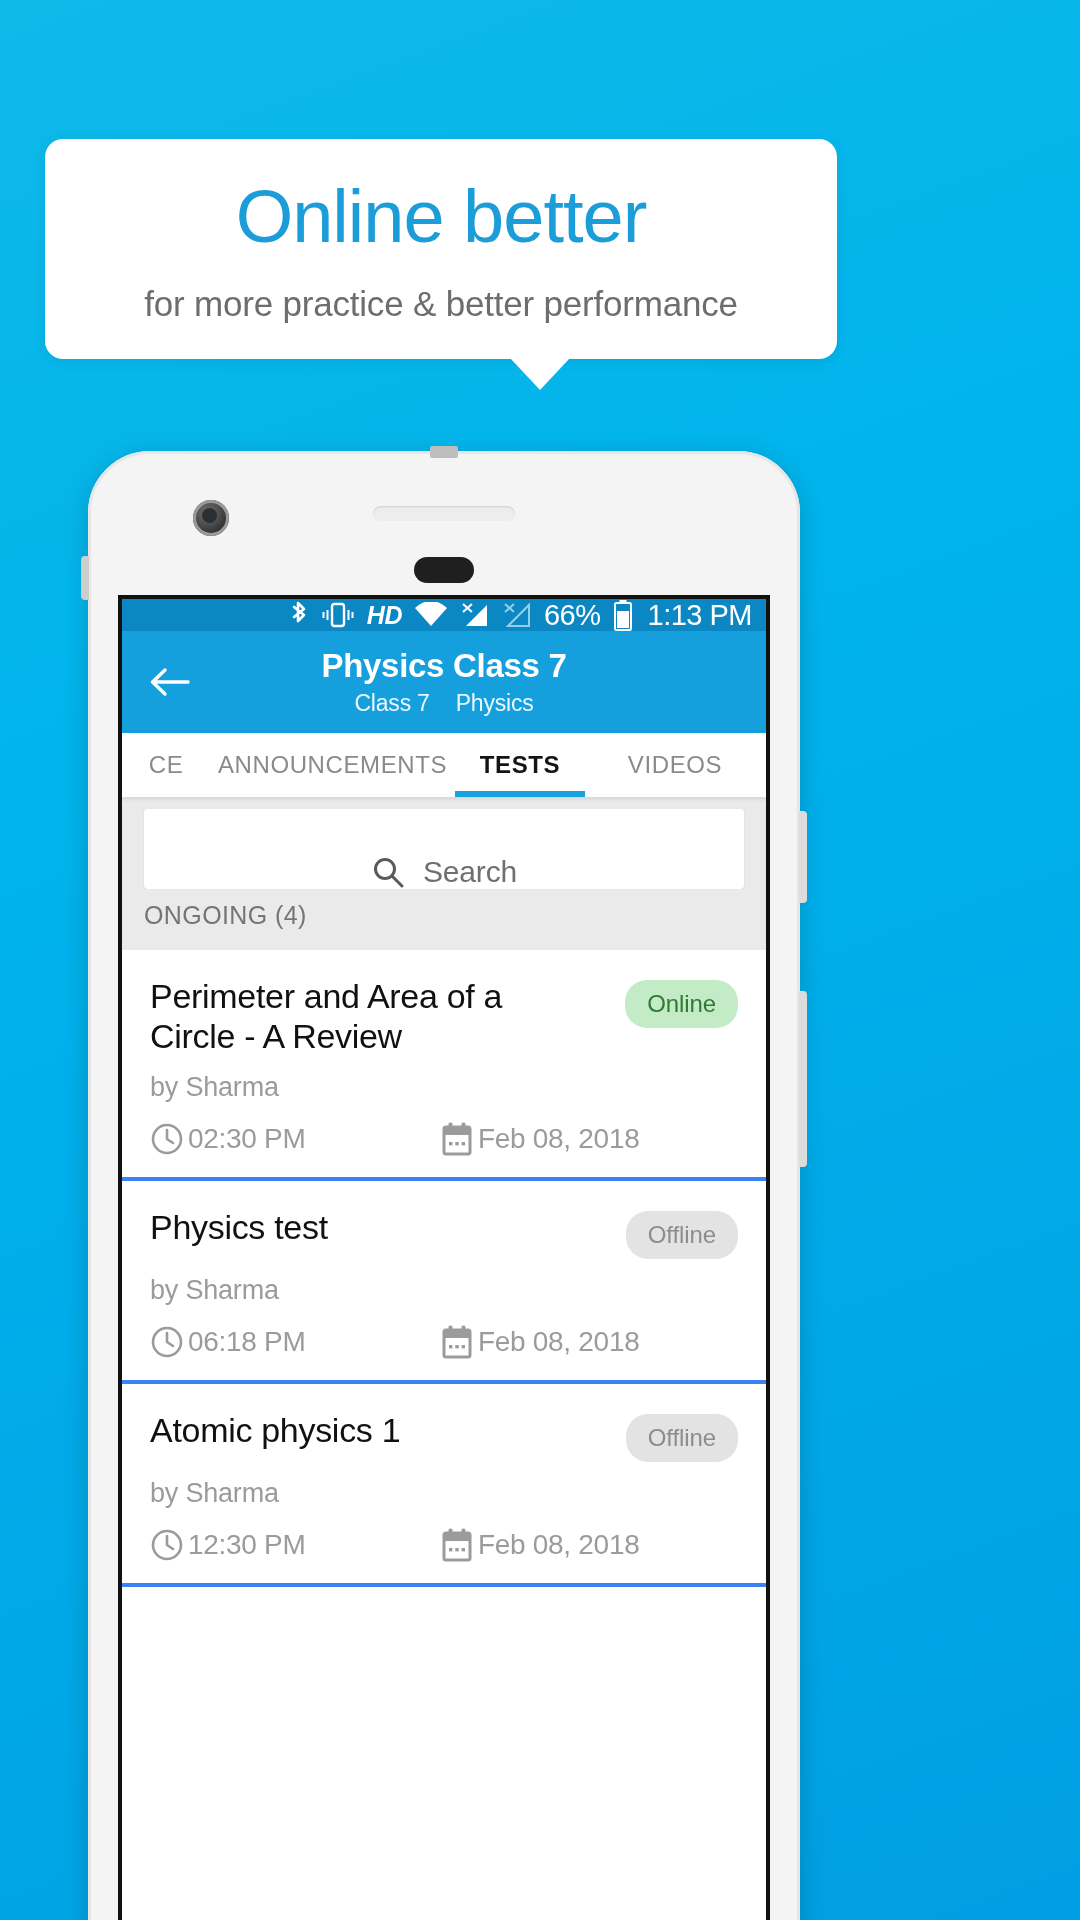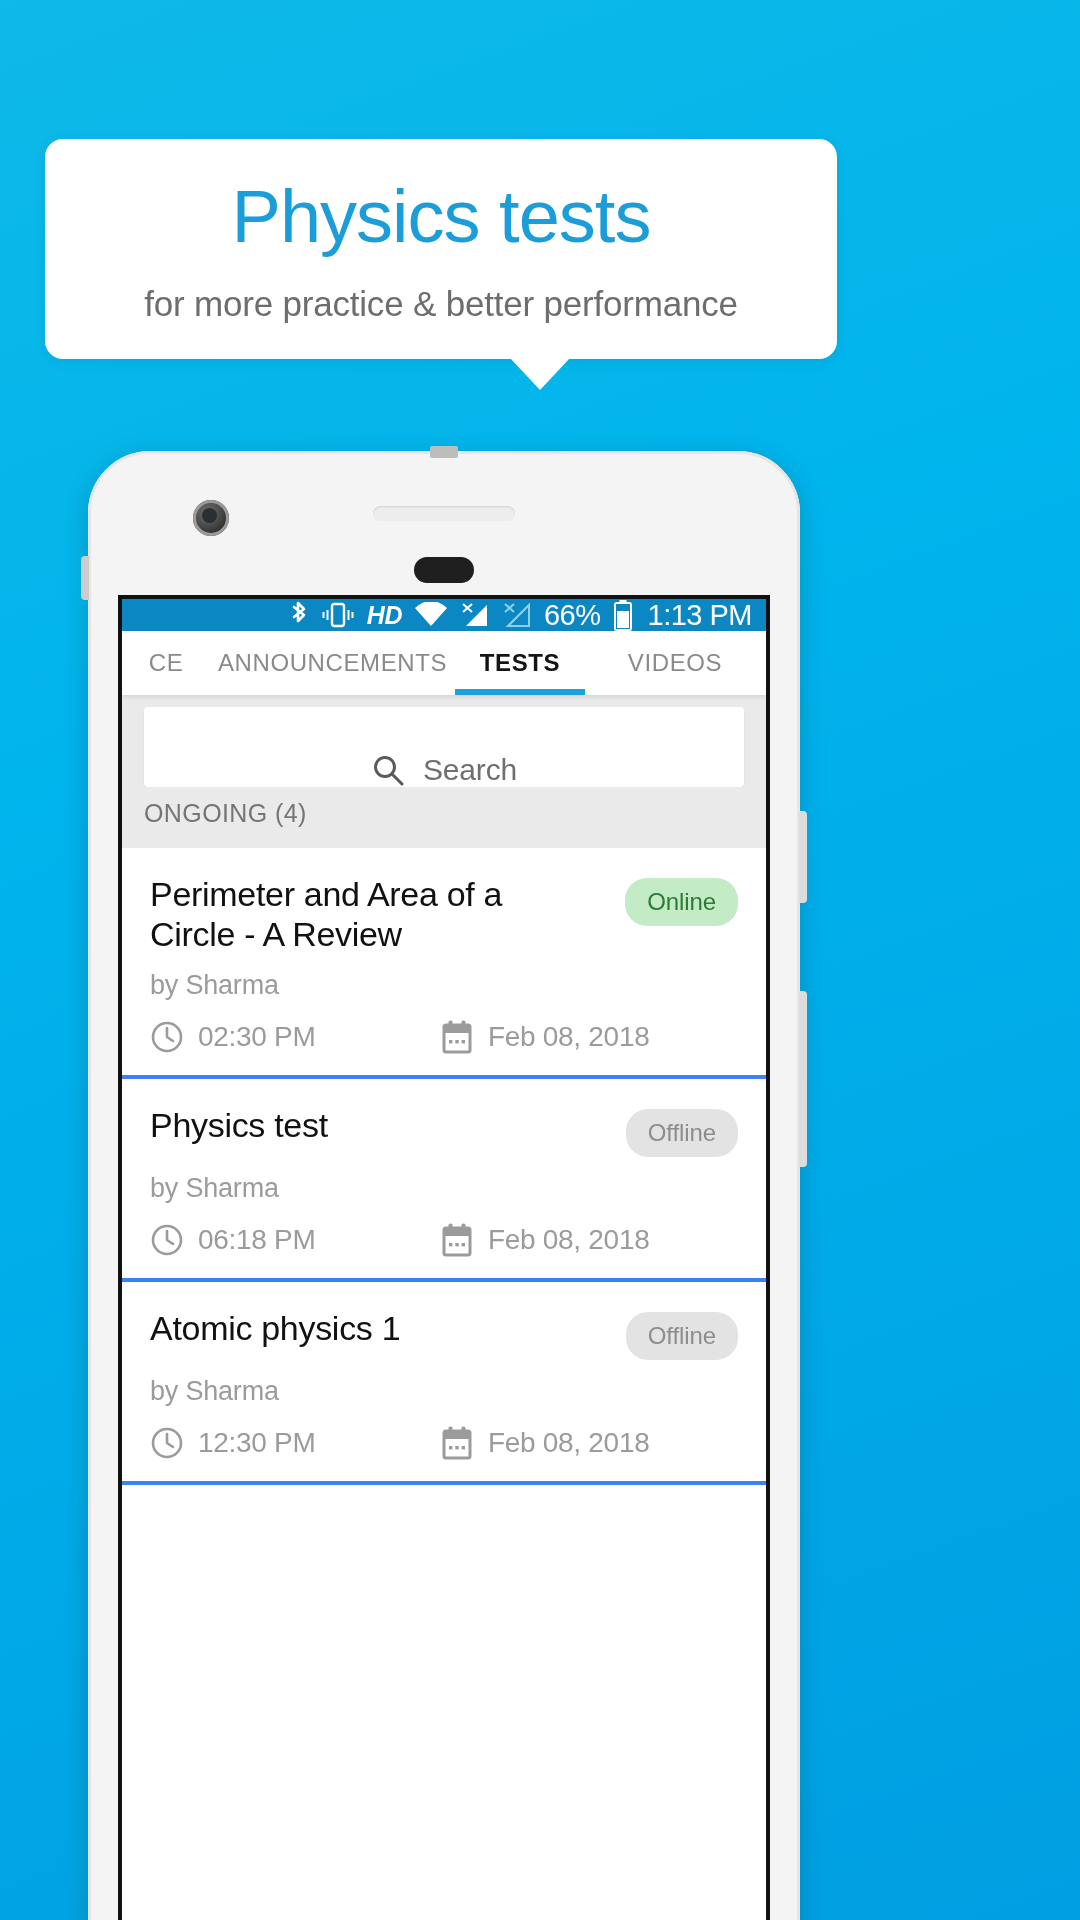--- a/index.html
+++ b/index.html
@@ -287,33 +287,33 @@
     letter-spacing: -0.2px;
   }
   .li-meta {
     display: flex;
     align-items: center;
     margin-top: 18px;
   }
   .meta-cell {
     display: flex;
     align-items: center;
-    gap: 14px;
+    gap: 4px;
     font-size: 28px;
     color: #9b9b9b;
     letter-spacing: -0.3px;
   }
   .meta-cell.time { width: 290px; }
   svg { display: block; }
 </style>
 </head>
 <body>
 
 <div class="callout">
-  <div class="callout-title">Physics tests</div>
+  <div class="callout-title">Online better</div>
   <div class="callout-sub">for more practice &amp; better performance</div>
 </div>
 <div class="callout-tail"></div>
 
 <div class="phone">
   <div class="phone-inner-border"></div>
   <div class="phone-top-nub"></div>
   <div class="phone-camera"></div>
   <div class="phone-speaker"></div>
   <div class="phone-sensor"></div>
@@ -360,20 +360,32 @@
       <span class="sb-ico">
         <svg width="20" height="32" viewBox="0 0 20 32">
           <rect x="6.5" y="1" width="7" height="3" fill="#ffffff"></rect>
           <rect x="2" y="4" width="16" height="27" rx="1.5" fill="none" stroke="#ffffff" stroke-width="2"></rect>
           <rect x="4" y="12" width="12" height="17" fill="#ffffff"></rect>
         </svg>
       </span>
       <span class="sb-time">1:13 PM</span>
     </div>
 
+    <div class="appbar">
+      <div class="appbar-back">
+        <svg width="40" height="32" viewBox="0 0 40 32">
+          <path d="M38 16 L3 16 M15 4 L2.5 16 L15 28" fill="none" stroke="#ffffff" stroke-width="3.4" stroke-linecap="round" stroke-linejoin="round"></path>
+        </svg>
+      </div>
+      <div class="appbar-title">Physics Class 7</div>
+      <div class="appbar-sub">
+        <span>Class 7</span>
+        <span>Physics</span>
+      </div>
+    </div>
 
     <div class="tabs">
       <div class="tab t0">CE</div>
       <div class="tab t1">ANNOUNCEMENTS</div>
       <div class="tab t2 active">TESTS</div>
       <div class="tab t3">VIDEOS</div>
     </div>
 
     <div class="search-zone">
       <div class="searchbar">

